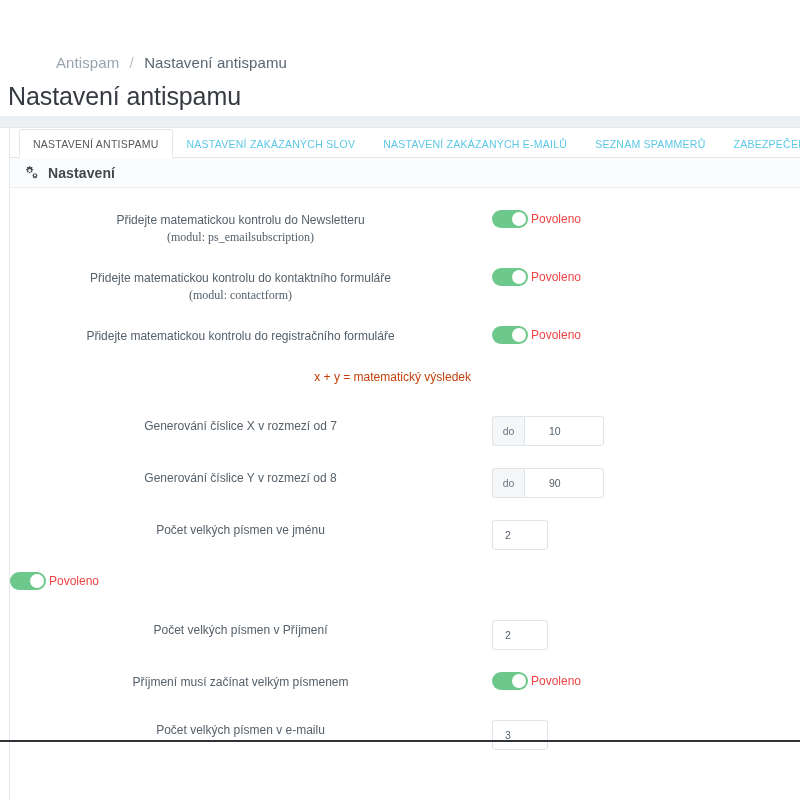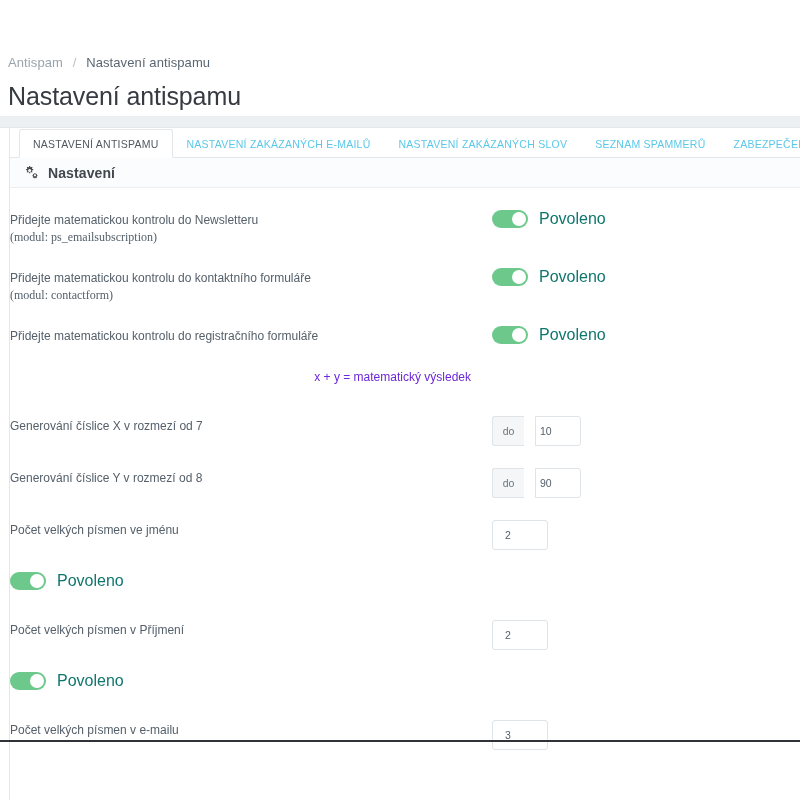--- a/index.html
+++ b/index.html
@@ -9,22 +9,22 @@
     background: #ffffff;
     font-family: "Liberation Sans", sans-serif;
     -webkit-font-smoothing: antialiased;
   }
 
   .page { position: relative; width: 800px; height: 800px; background:#fff; overflow: hidden; }
 
   
   .header-zone { padding: 56px 0 0 8px; }
   .breadcrumb {
-    font-size: 13px; color: #9aa4ae; line-height: 14px;
-    letter-spacing: .1px; white-space: nowrap;
+    font-size: 15px; color: #9aa4ae; line-height: 14px;
+    letter-spacing: .1px; white-space: nowrap; margin-left: 48px;
   }
   .breadcrumb .crumb-link { color: #9aa4ae; }
   .breadcrumb .crumb-sep { color: #b9c1c8; margin: 0 6px; }
   .breadcrumb .crumb-current { color: #5a6671; }
 
   .page-title {
     margin-top: 11px;
     font-size: 25px; font-weight: 400; color: #363a41;
     line-height: 30px; letter-spacing: -0.1px;
   }
@@ -92,78 +92,78 @@
   .form-row {
     display: flex;
     align-items: flex-start;
     min-height: 26px;
     margin-bottom: 22px;
   }
   .form-row.tight { margin-bottom: 18px; }
 
   .row-label {
     width: 482px;
-    text-align: left;
+    text-align: center;
     padding-right: 21px;
     font-size: 12px;
     color: #55606a;
     line-height: 17px;
     padding-top: 2px;
   }
   .row-label .sub { display:block;font-family:Liberation Serif, serif; }
 
   .row-control { flex: 1 1 auto; display: flex; align-items: center; }
 
   
   .static-note {
     width: 482px;
     text-align: right;
     padding-right: 21px;
     font-size: 12px;
-    color: #6d28d9;
+    color: #c2410c;
   }
   .static-row { margin-bottom: 20px; }
 
   
   .toggle {
     width: 36px; height: 18px; border-radius: 10px;
     background: #6cc98b;
     position: relative; flex: 0 0 auto; cursor: pointer;
   }
   .toggle .knob {
     position: absolute; top: 2px; left: 20px;
     width: 14px; height: 14px; border-radius: 50%;
     background: #ffffff;
   }
   .toggle-text {
-    margin-left: 11px;
-    font-size: 16px; color: #0f766e; white-space: nowrap;
-  }
-
-  
-  .input-group { display: flex; align-items: stretch; height: 30px; gap: 11px; }
+    margin-left: 3px;
+    font-size: 12px; color: #ef4444; white-space: nowrap;
+  }
+
+  
+  .input-group { display: flex; align-items: stretch; height: 30px; }
   .input-addon {
     width: 32px;
     background: #f4f6f8;
     border: 1px solid #dfe4e8;
     border-right: none;
     border-radius: 3px 0 0 3px;
     font-size: 10.5px;
     color: #6b767f;
     display: flex; align-items: center; justify-content: center;
   }
   .input-box {
-    width: 46px;
+    width: 80px;
     background: #ffffff;
     border: 1px solid #dfe4e8;
     border-radius: 0 3px 3px 0;
     font-size: 10.5px;
     color: #55606a;
     display: flex; align-items: center;
-    padding-left: 4px;
+    padding-left: 24px;
   }
   .input-solo {
     width: 56px; height: 30px;
     background: #ffffff;
     border: 1px solid #dfe4e8;
     border-radius: 3px;
     font-size: 10.5px;
     color: #55606a;
     display: flex; align-items: center;
     padding-left: 12px;
@@ -188,22 +188,22 @@
     </div>
     <div class="page-title">Nastavení antispamu</div>
   </div>
 
   <div class="grey-band"></div>
 
   <div class="card">
 
     <div class="tab-strip">
       <div class="tab active">NASTAVENÍ ANTISPAMU</div>
+      <div class="tab">NASTAVENÍ ZAKÁZANÝCH SLOV</div>
       <div class="tab">NASTAVENÍ ZAKÁZANÝCH E-MAILŮ</div>
-      <div class="tab">NASTAVENÍ ZAKÁZANÝCH SLOV</div>
       <div class="tab">SEZNAM SPAMMERŮ</div>
       <div class="tab">ZABEZPEČENÍ WEBOVÝCH STRÁNEK</div>
     </div>
 
     <div class="panel-head">
       <span>
         <svg class="gears-icon" viewBox="0 0 17 15" xmlns="http://www.w3.org/2000/svg">
           <g fill="#41474d">
             <path d="M6.2 1.0l.9 0 .15 1.0a3.2 3.2 0 0 1 .85.36l.82-.6.64.64-.6.82c.16.26.28.55.36.85l1.0.15 0 .9-1.0.15a3.2 3.2 0 0 1-.36.85l.6.82-.64.64-.82-.6a3.2 3.2 0 0 1-.85.36l-.15 1.0-.9 0-.15-1.0a3.2 3.2 0 0 1-.85-.36l-.82.6-.64-.64.6-.82a3.2 3.2 0 0 1-.36-.85l-1.0-.15 0-.9 1.0-.15c.08-.3.2-.59.36-.85l-.6-.82.64-.64.82.6c.26-.16.55-.28.85-.36z"></path>
             <circle cx="6.65" cy="5.45" r="1.55" fill="#fbfcfd"></circle>
@@ -297,20 +297,21 @@
       </div>
 
       <div class="form-row">
         <div class="row-label">Počet velkých písmen v Příjmení</div>
         <div class="row-control">
           <div class="input-solo">2</div>
         </div>
       </div>
 
       <div class="form-row">
+        <div class="row-label">Příjmení musí začínat velkým písmenem</div>
         <div class="row-control">
           <div class="toggle">
             <div class="knob"></div>
           </div>
           <span class="toggle-text">Povoleno</span>
         </div>
       </div>
 
       <div class="form-row">
         <div class="row-label">Počet velkých písmen v e-mailu</div>

